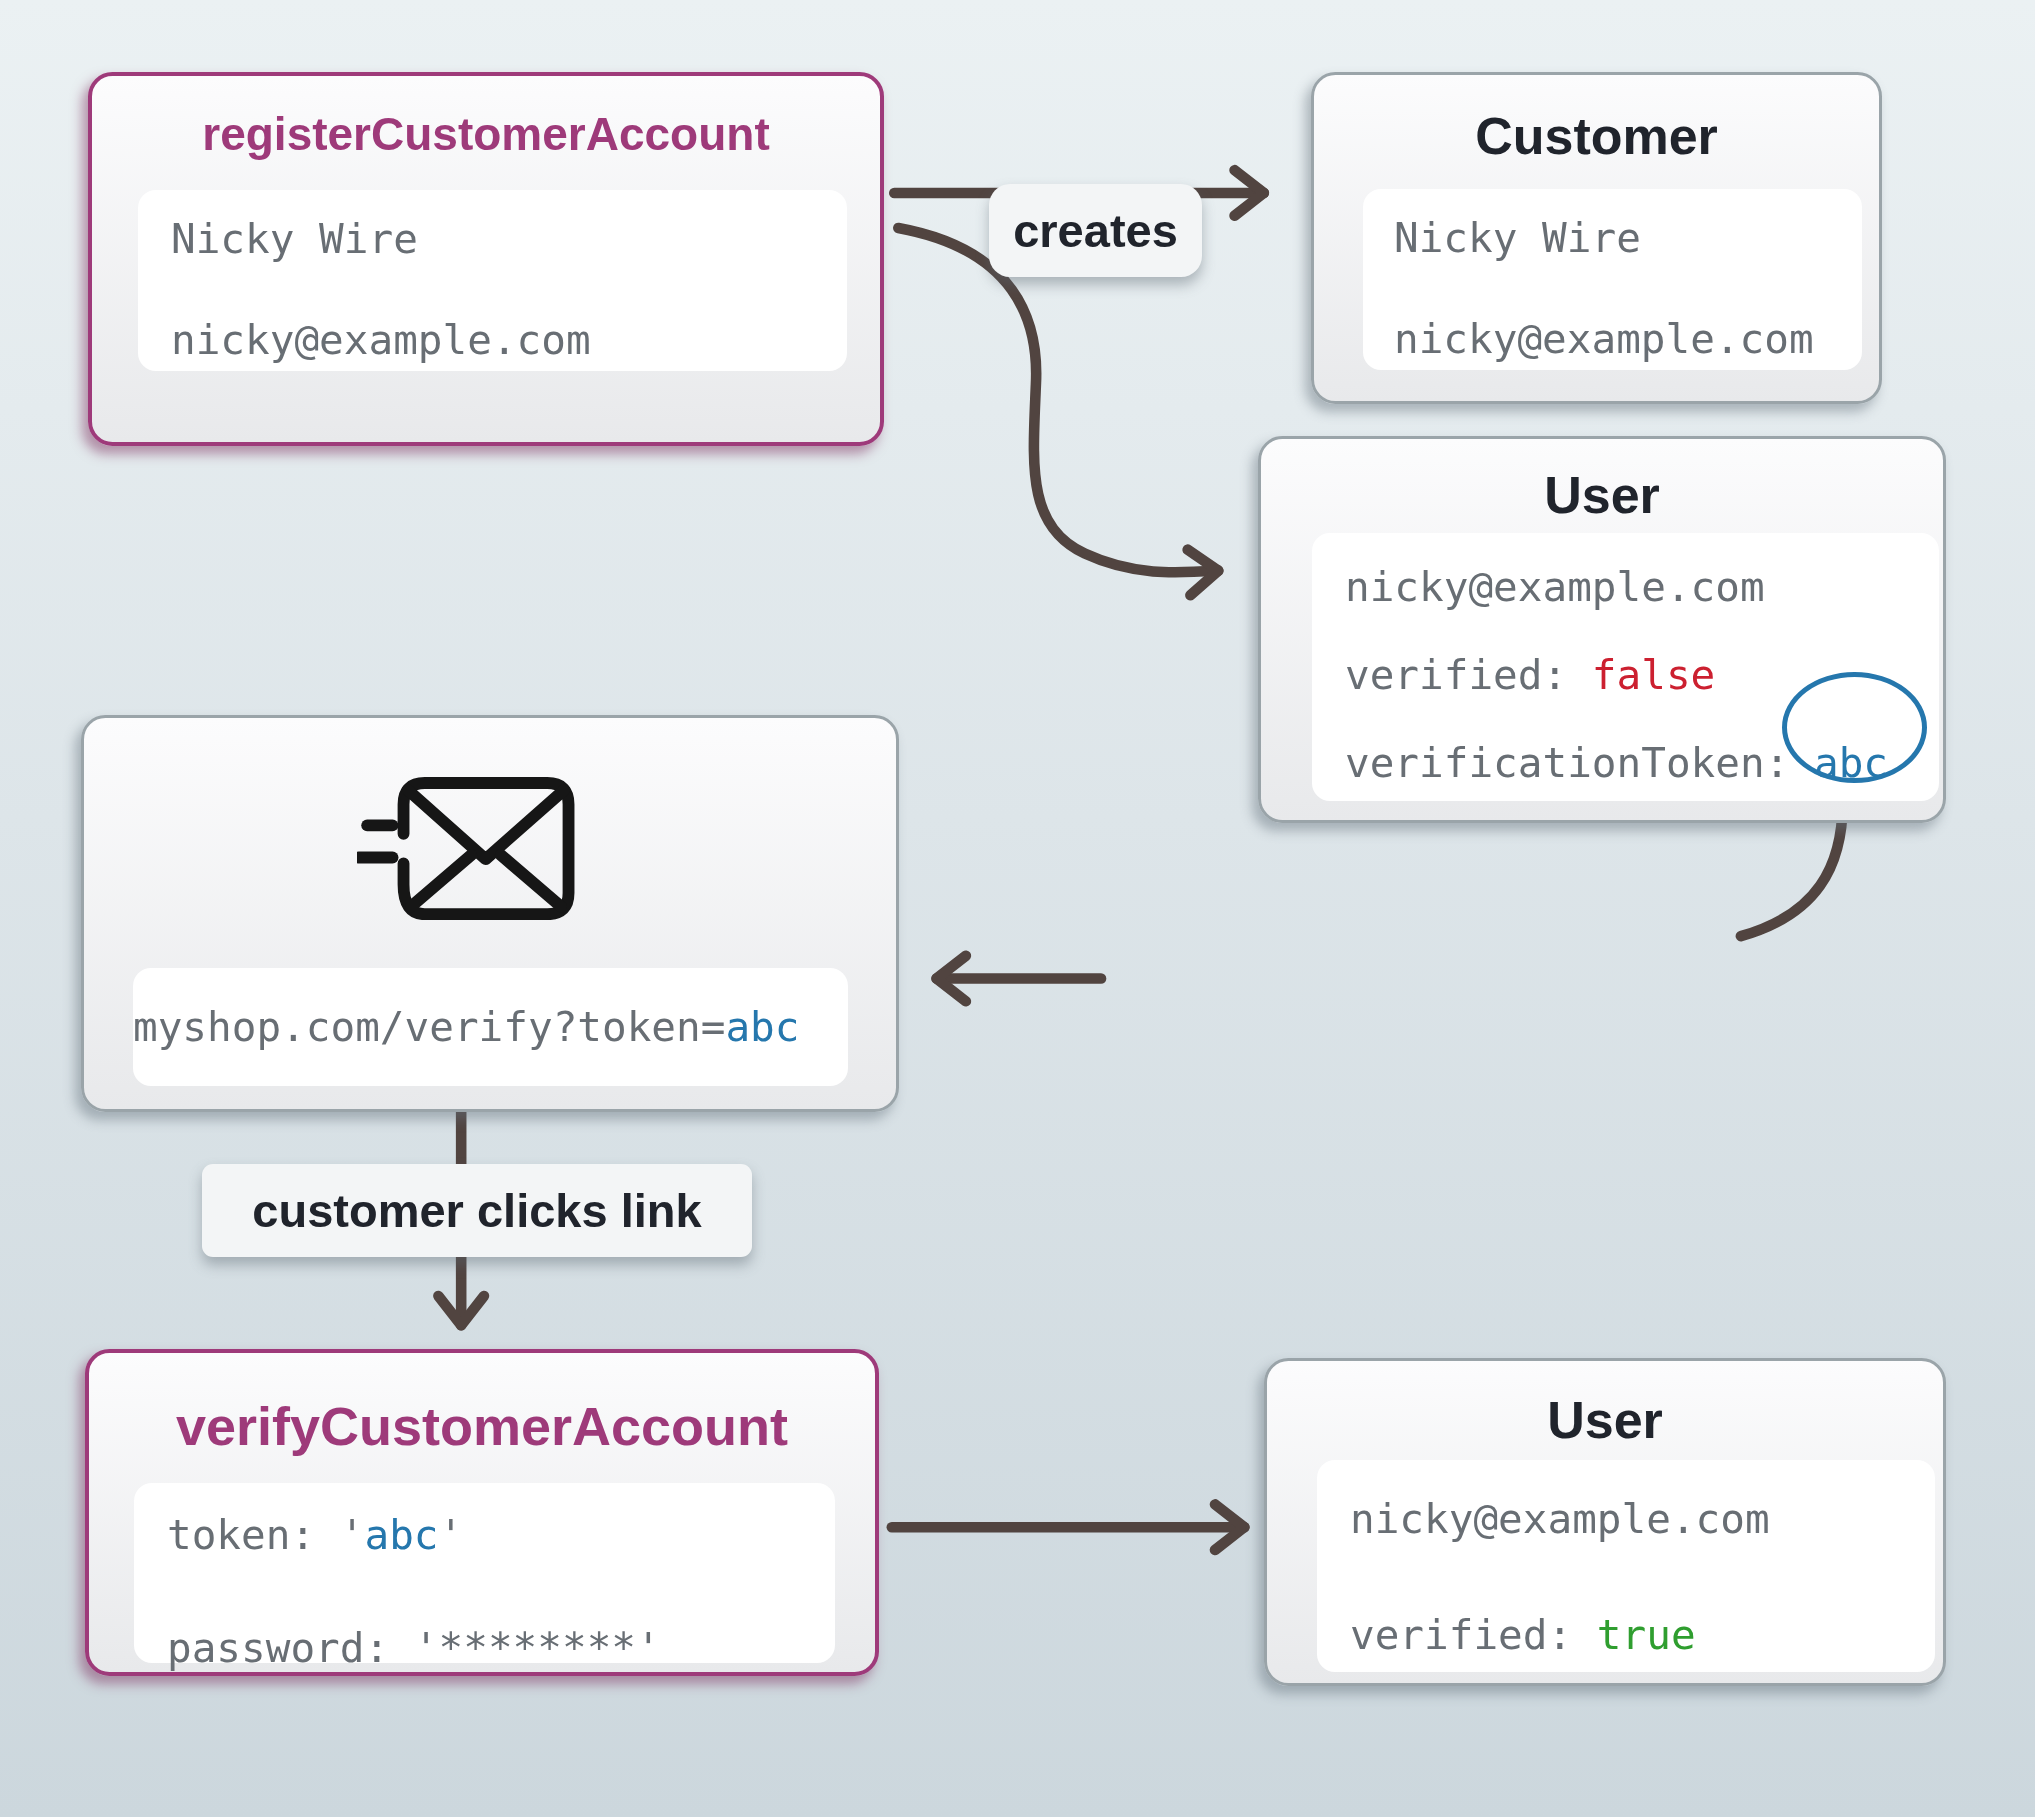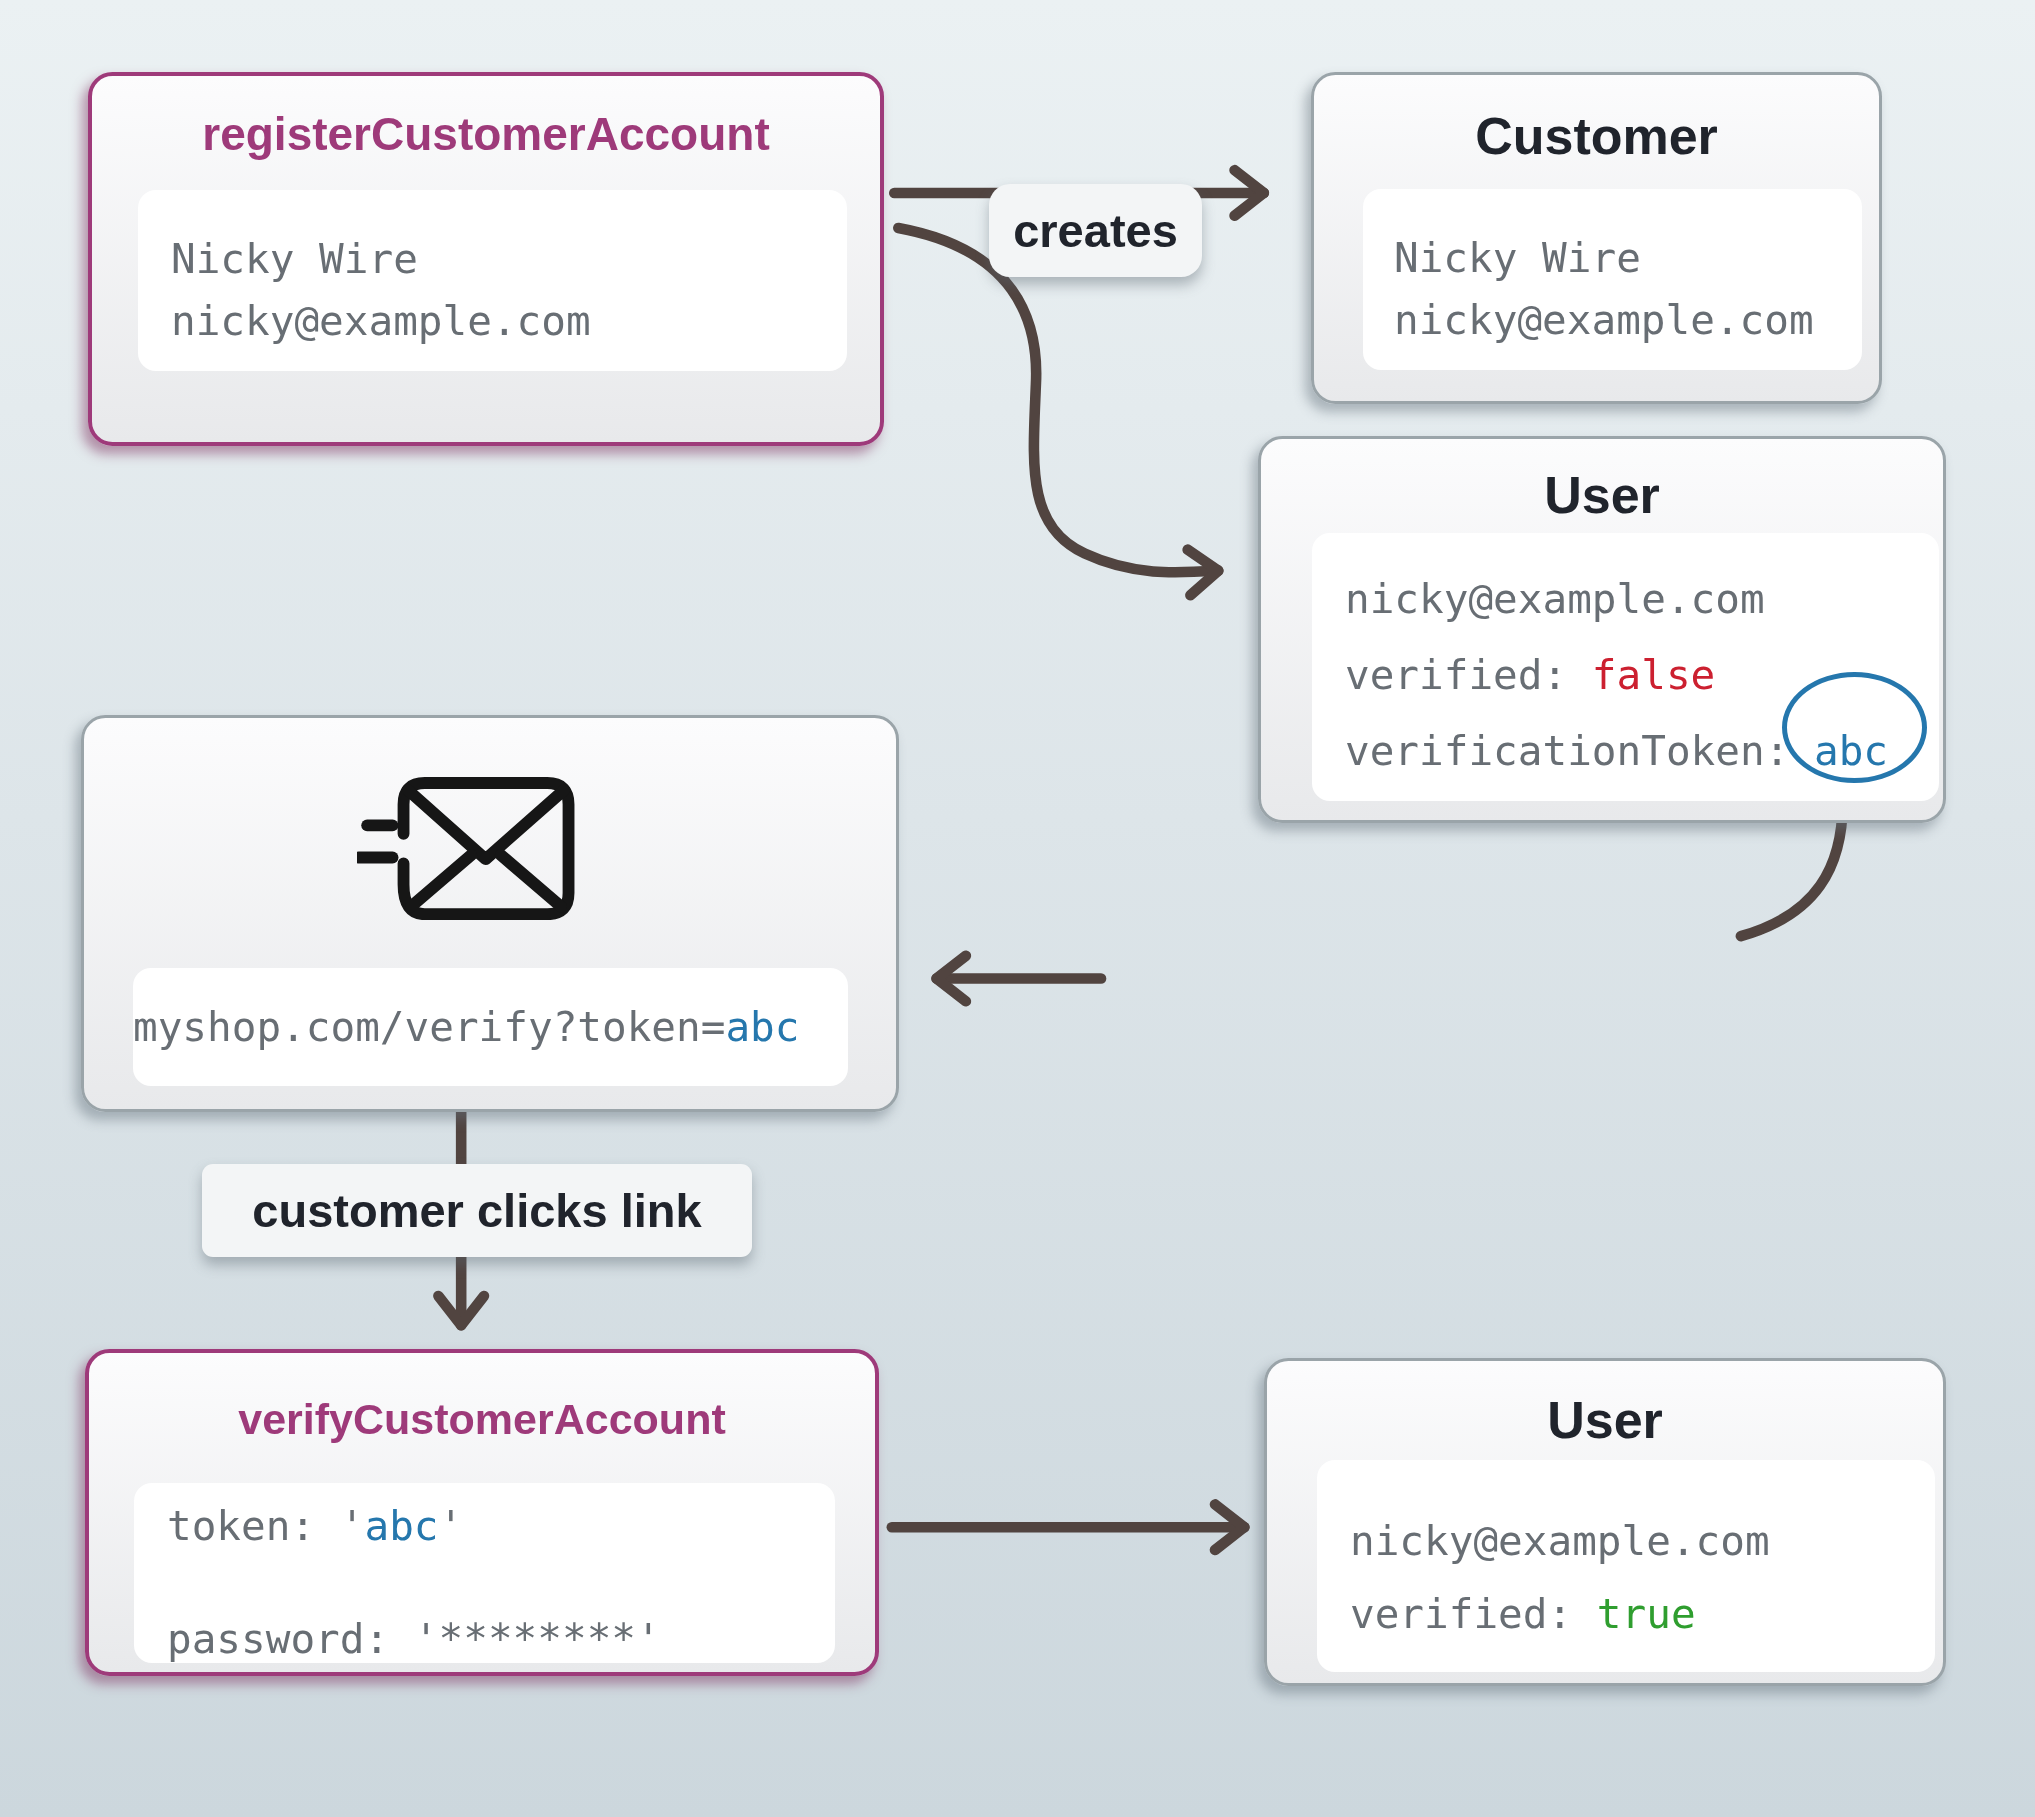--- a/index.html
+++ b/index.html
@@ -12,21 +12,21 @@
   .node{position:absolute;border-radius:24.4px;
         background:linear-gradient(180deg,var(--box-top),var(--box-bottom));}
   .node.graybox{border:3.3px solid var(--gray-border);
         box-shadow:-5.7px 7.3px 11.4px rgba(100,114,124,.45);}
   .node.purplebox{border:4.1px solid var(--purple);
         box-shadow:-5.7px 7.3px 11.4px rgba(130,55,100,.5);}
   .node-title{position:absolute;left:0;right:0;text-align:center;
         font-weight:700;color:var(--ink);}
   .node-title.purple{color:var(--purple);}
   .panel{position:absolute;background:var(--white);border-radius:18px;
-        display:flex;flex-direction:column;justify-content:center;}
+        display:flex;flex-direction:column;justify-content:space-between;}
   .mono{font-family:"DejaVu Sans Mono","Liberation Mono",monospace;
         font-size:41px;color:var(--mono-gray);white-space:pre;}
   .mono .red{color:var(--red);}
   .mono .green{color:var(--green);}
   .mono .blue{color:var(--blue);}
 
   
   .pill{position:absolute;background:var(--label-bg);border-radius:21px;
         display:flex;align-items:center;justify-content:center;
         font-weight:700;font-size:47px;color:var(--ink);
@@ -98,21 +98,21 @@
       <path d="M 241 156 L 170 95"></path>
       <path d="M 12 60 H 42"></path>
       <path d="M 2 98 H 42"></path>
     </svg>
     <div class="panel" style="left:49px;top:250px;width:715px;height:118px;align-items:flex-start;justify-content:center;">
       <div class="mono"><span>myshop.com/verify?token=</span><span class="blue">abc</span></div>
     </div>
   </div>
 
   <div class="node purplebox" style="left:85px;top:1349px;width:786px;height:319px;">
-    <div class="node-title purple" style="top:42px;font-size:43px;">verifyCustomerAccount</div>
+    <div class="node-title purple" style="top:42px;font-size:54px;">verifyCustomerAccount</div>
     <div class="panel" style="left:45px;top:130px;width:668px;height:160px;padding:19.5px 0 0 33px;gap:48px;">
       <div class="mono" style="line-height:65px;"><span>token: </span><span>'</span><span class="blue">abc</span><span>'</span></div>
       <div class="mono" style="line-height:65px;"><span>password: </span><span>'********'</span></div>
     </div>
   </div>
 
   <div class="node graybox" style="left:1264px;top:1358px;width:676px;height:322px;">
     <div class="node-title" style="top:29px;font-size:52px;">User</div>
     <div class="panel" style="left:50px;top:99px;width:585px;height:189px;padding:23px 0 0 33px;">
       <div class="mono" style="line-height:73px;">nicky@example.com</div>

